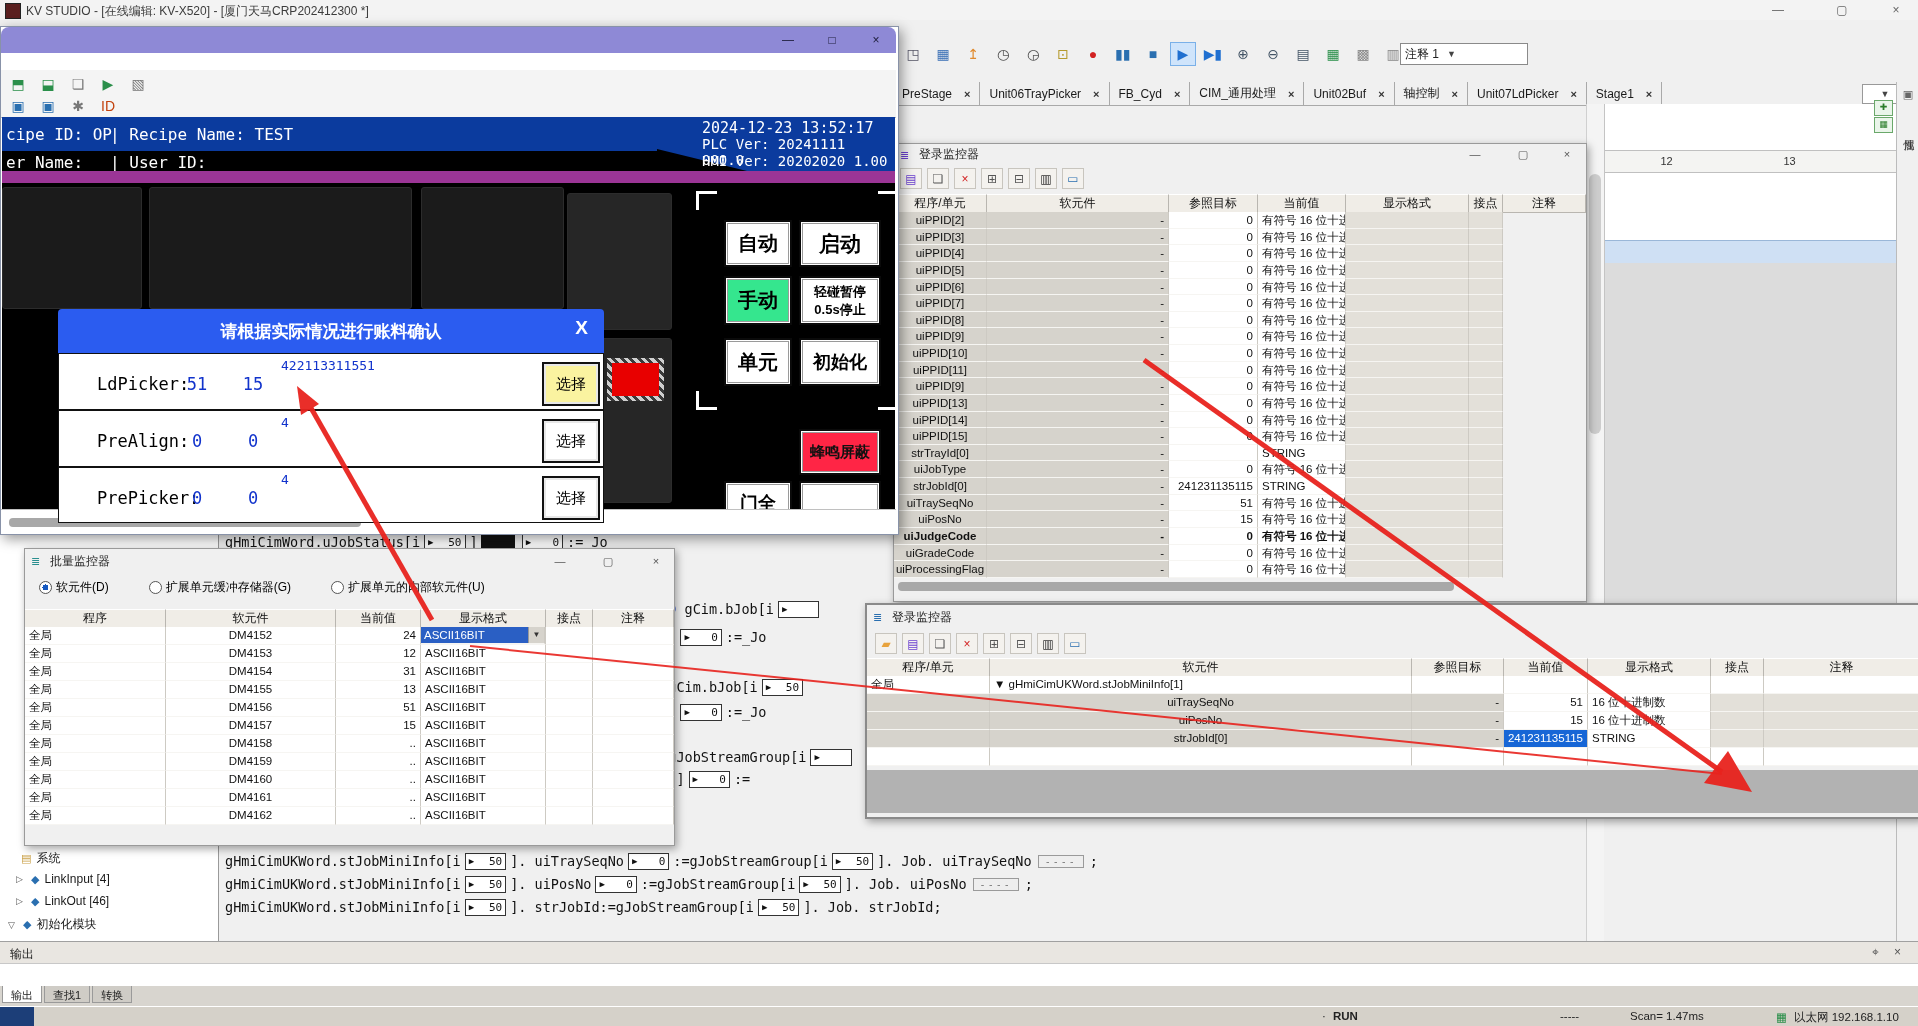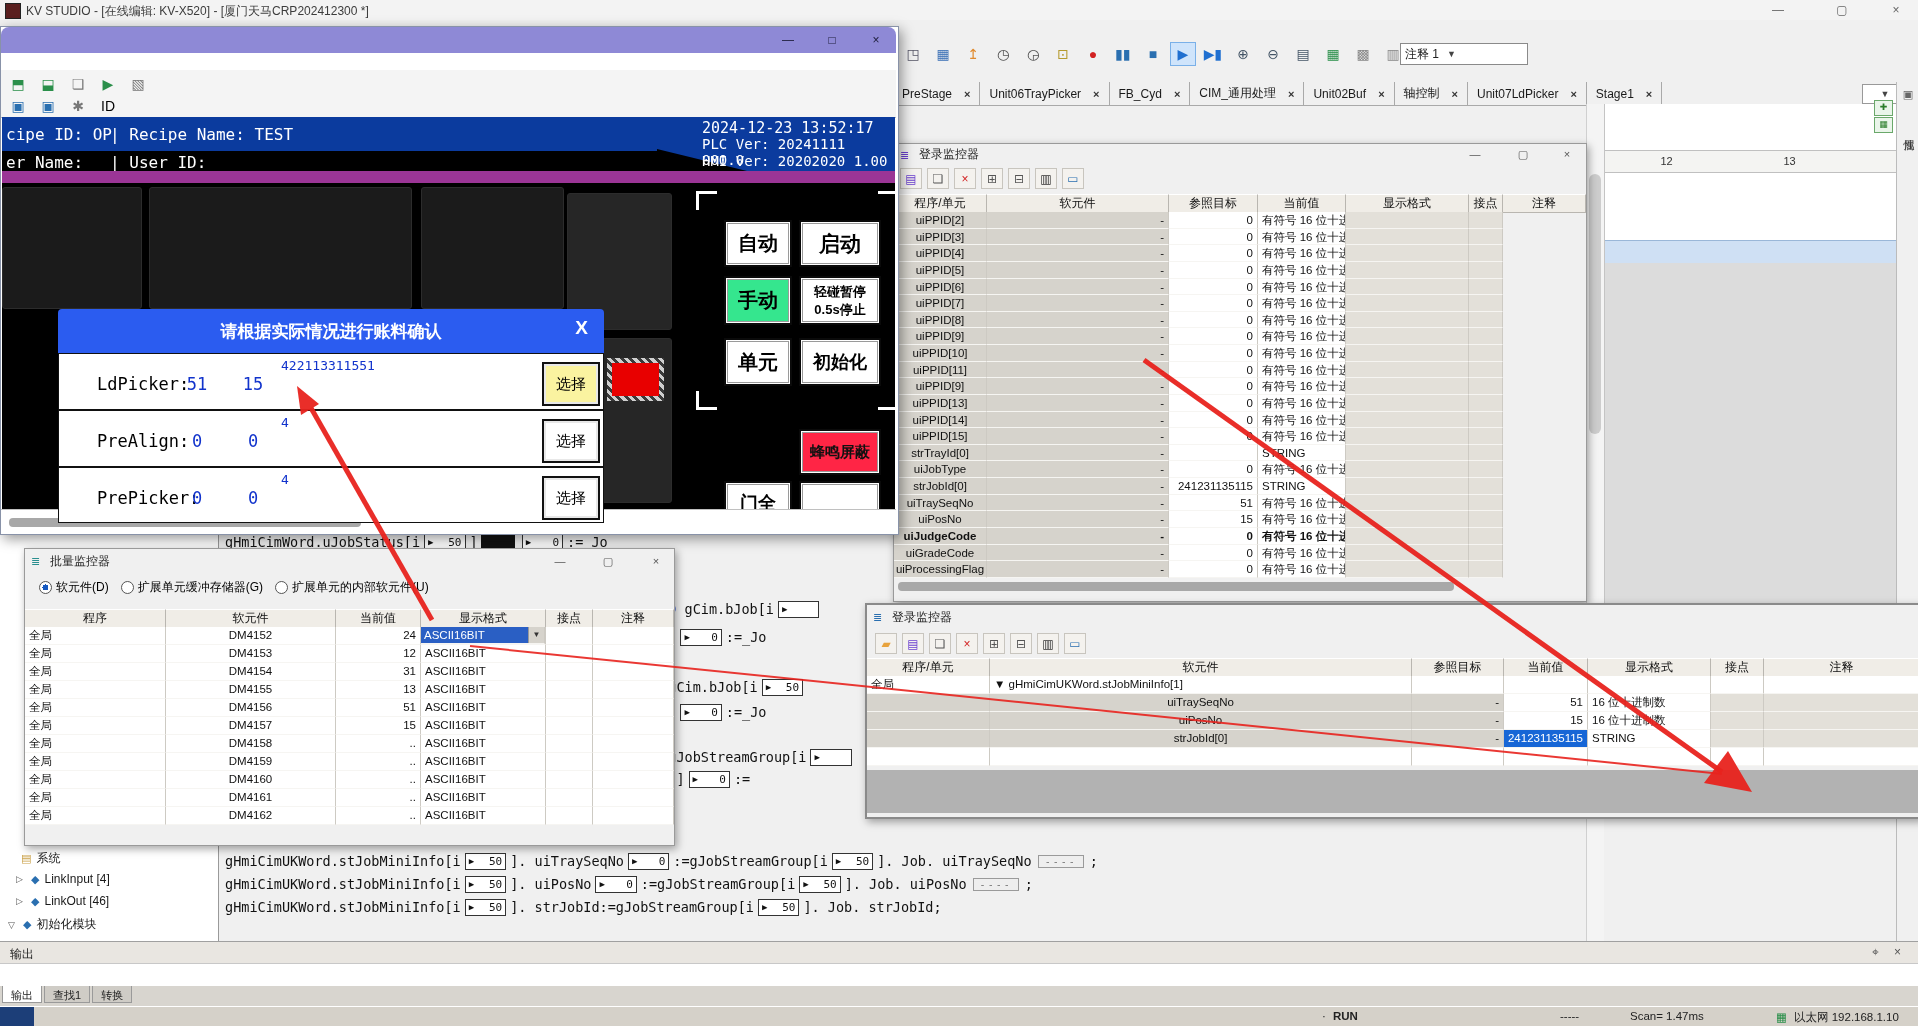--- a/index.html
+++ b/index.html
@@ -471,21 +471,21 @@
         <span class="tbi" style="color: rgb(42, 143, 74);">⬒</span>
         <span class="tbi" style="color: rgb(42, 143, 74);">⬓</span>
         <span class="tbi" style="color: rgb(119, 119, 119);">❏</span>
         <span class="tbi" style="color: rgb(42, 143, 74);">▶</span>
         <span class="tbi" style="color: rgb(119, 119, 119);">▧</span>
       </div>
     <div class="abs tbrow" style="left:4px;top:24px;">
         <span class="tbi" style="color: rgb(42, 111, 176);">▣</span>
         <span class="tbi" style="color: rgb(42, 111, 176);">▣</span>
         <span class="tbi" style="color: rgb(119, 119, 119);">✱</span>
-        <span class="tbi" style="color: #000000;">ID</span>
+        <span class="tbi" style="color: #c2410c;">ID</span>
       </div>
   </div>
 
   <div class="abs" id="hmi">
 
     <div class="abs" style="left:0;top:0;width:655px;height:34px;background:#0b3b9e;"></div>
     <div class="abs" style="left:655px;top:0;width:238px;height:54px;background:#0b3b9e;"></div>
     <div class="abs" style="left:0;top:34px;width:655px;height:20px;background:#000;"></div>
     <div class="abs" style="left:655px;top:32px;width:90px;height:22px;background:#000;clip-path:polygon(0 0,100% 100%,0 100%);"></div>
     <div class="abs hmitxt" style="left:4px;top:8px;">cipe ID: OP</div>
@@ -563,21 +563,21 @@
 </div>
 
 <div class="abs win" id="win-batch" style="left:24px;top:548px;width:649px;height:296px;z-index:5;">
   <div class="wtitle" style="height:24px;">
     <span class="wicon" style="color:#2a8f8f;font-size:11px;">≣</span>
     <span>批量监控器</span>
   </div>
   <div class="wctl" style="left:524px;top:4px;">—</div>
   <div class="wctl" style="left:572px;top:4px;">▢</div>
   <div class="wctl" style="left:620px;top:4px;">×</div>
-  <div class="abs" style="left:14px;top:30px;display:flex;gap:12px;align-items:center;font-size:12px;">
+  <div class="abs" style="left:14px;top:30px;display:flex;gap:40px;align-items:center;font-size:12px;">
     <label style="display:flex;align-items:center;gap:4px;">
       <span style="width:11px;height:11px;border:1px solid #555;border-radius:50%;display:inline-block;background:radial-gradient(circle,#1558c0 0 3px,#fff 3px);"></span>
       <span>软元件(D)</span>
       </label>
     <label style="display:flex;align-items:center;gap:4px;">
       <span style="width:11px;height:11px;border:1px solid #555;border-radius:50%;display:inline-block;background:#fff;"></span>
       <span>扩展单元缓冲存储器(G)</span>
       </label>
     <label style="display:flex;align-items:center;gap:4px;">
       <span style="width:11px;height:11px;border:1px solid #555;border-radius:50%;display:inline-block;background:#fff;"></span>

